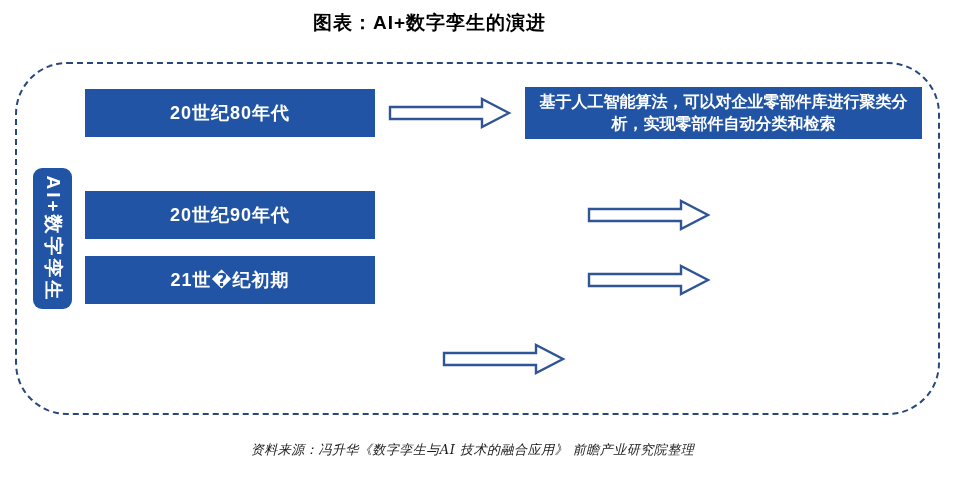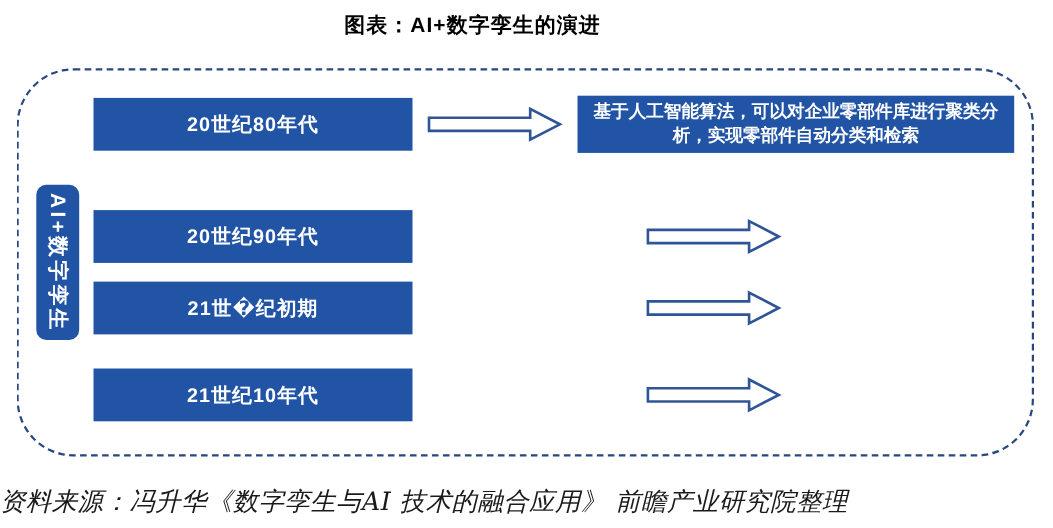--- a/index.html
+++ b/index.html
@@ -53,23 +53,23 @@
   .desc-box{
     width:397px;height:52px;flex:0 0 397px;
     background:var(--box-blue);
     display:flex;align-items:center;justify-content:center;
     color:var(--text-white);font-size:16px;font-weight:bold;
     text-align:center;line-height:1.35;
     padding:0 6px;box-sizing:border-box;
   }
   .source{
     position:absolute;left:0;top:441px;width:945px;
-    text-align:left;
+    text-align:center;
     font-family:"DejaVu Serif","Liberation Serif",serif;
-    font-style:italic;font-size:23px;color:#1a1a1a;
+    font-style:italic;font-size:13px;color:#1a1a1a;
     letter-spacing:0.5px;
   }
 </style>
 </head>
 <body>
 
 <div class="title">图表：AI+数字孪生的演进</div>
 
 <div class="frame"></div>
 
@@ -99,21 +99,20 @@
 <div class="row row-3">
   <div class="period-box">21世�纪初期</div>
   <div class="arrow-wrap">
     <svg width="124" height="34" viewBox="0 0 124 34">
       <polygon points="2,11 94,11 94,3 121,17 94,31 94,23 2,23" fill="#ffffff" stroke="#2f5597" stroke-width="2.4" stroke-linejoin="miter"></polygon>
     </svg>
   </div>
 </div>
 
 <div class="row row-4">
-  <div class="period-box">21世纪10年代</div>
   <div class="arrow-wrap">
     <svg width="124" height="34" viewBox="0 0 124 34">
       <polygon points="2,11 94,11 94,3 121,17 94,31 94,23 2,23" fill="#ffffff" stroke="#2f5597" stroke-width="2.4" stroke-linejoin="miter"></polygon>
     </svg>
   </div>
 </div>
 
 <div class="source">资料来源：冯升华《数字孪生与AI 技术的融合应用》 前瞻产业研究院整理</div>
 
 </body></html>

